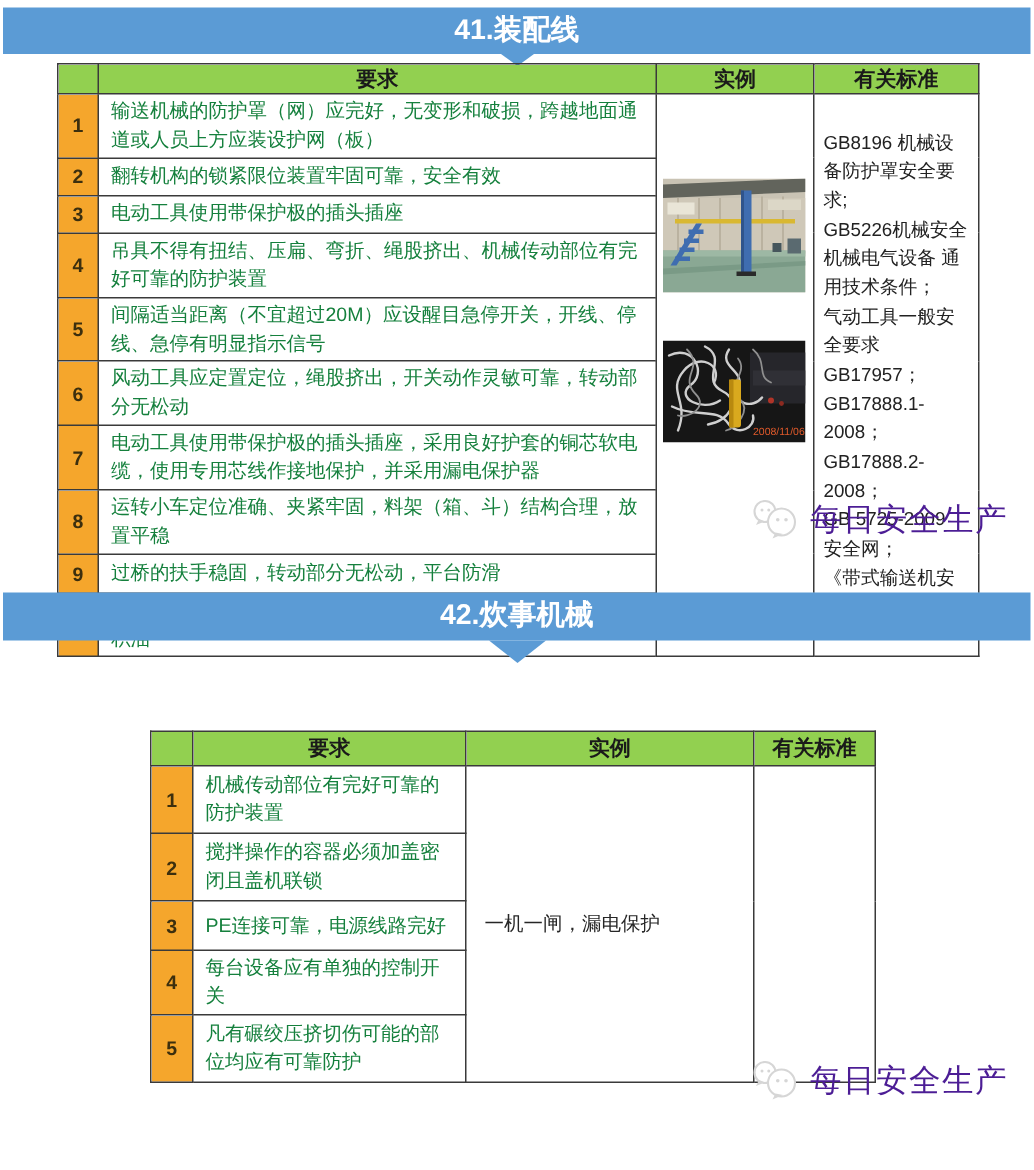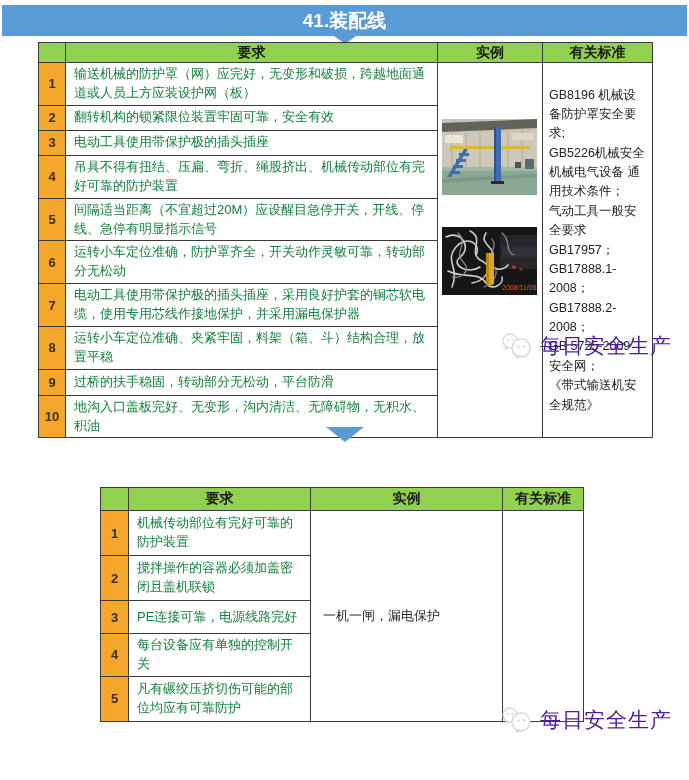--- a/index.html
+++ b/index.html
@@ -145,21 +145,21 @@
     <tr style="height:43px">
       <td class="num-cell">4</td>
       <td class="req-cell">吊具不得有扭结、压扁、弯折、绳股挤出、机械传动部位有完好可靠的防护装置</td>
     </tr>
     <tr style="height:42px">
       <td class="num-cell">5</td>
       <td class="req-cell">间隔适当距离（不宜超过20M）应设醒目急停开关，开线、停线、急停有明显指示信号</td>
     </tr>
     <tr style="height:25px">
       <td class="num-cell">6</td>
-      <td class="req-cell">运转小车定位准确，防护罩齐全，开关动作灵敏可靠，转动部分无松动</td>
+      <td class="req-cell">风动工具应定置定位，绳股挤出，开关动作灵敏可靠，转动部分无松动</td>
     </tr>
     <tr style="height:43px">
       <td class="num-cell">7</td>
       <td class="req-cell">电动工具使用带保护极的插头插座，采用良好护套的铜芯软电缆，使用专用芯线作接地保护，并采用漏电保护器</td>
     </tr>
     <tr style="height:26px">
       <td class="num-cell">8</td>
       <td class="req-cell">运转小车定位准确、夹紧牢固，料架（箱、斗）结构合理，放置平稳</td>
     </tr>
     <tr style="height:26px">
@@ -184,20 +184,23 @@
       <g fill="#d6d6d6">
         <circle cx="8" cy="8" r="1"></circle>
           <circle cx="12.5" cy="8" r="1"></circle>
         <circle cx="18.5" cy="14.5" r="1.2"></circle>
           <circle cx="24" cy="14.5" r="1.2"></circle>
       </g>
     </svg>
     <span class="wm-text">每日安全生产</span>
   </div>
 
+  <div class="title-bar bar42">
+    <span>42.炊事机械</span>
+  </div>
   <div class="tri42"></div>
 
   <table class="tbl42">
     <colgroup>
         <col style="width:28px">
         <col style="width:182px">
         <col style="width:192px">
         <col style="width:81px">
       </colgroup>
     <tbody>

